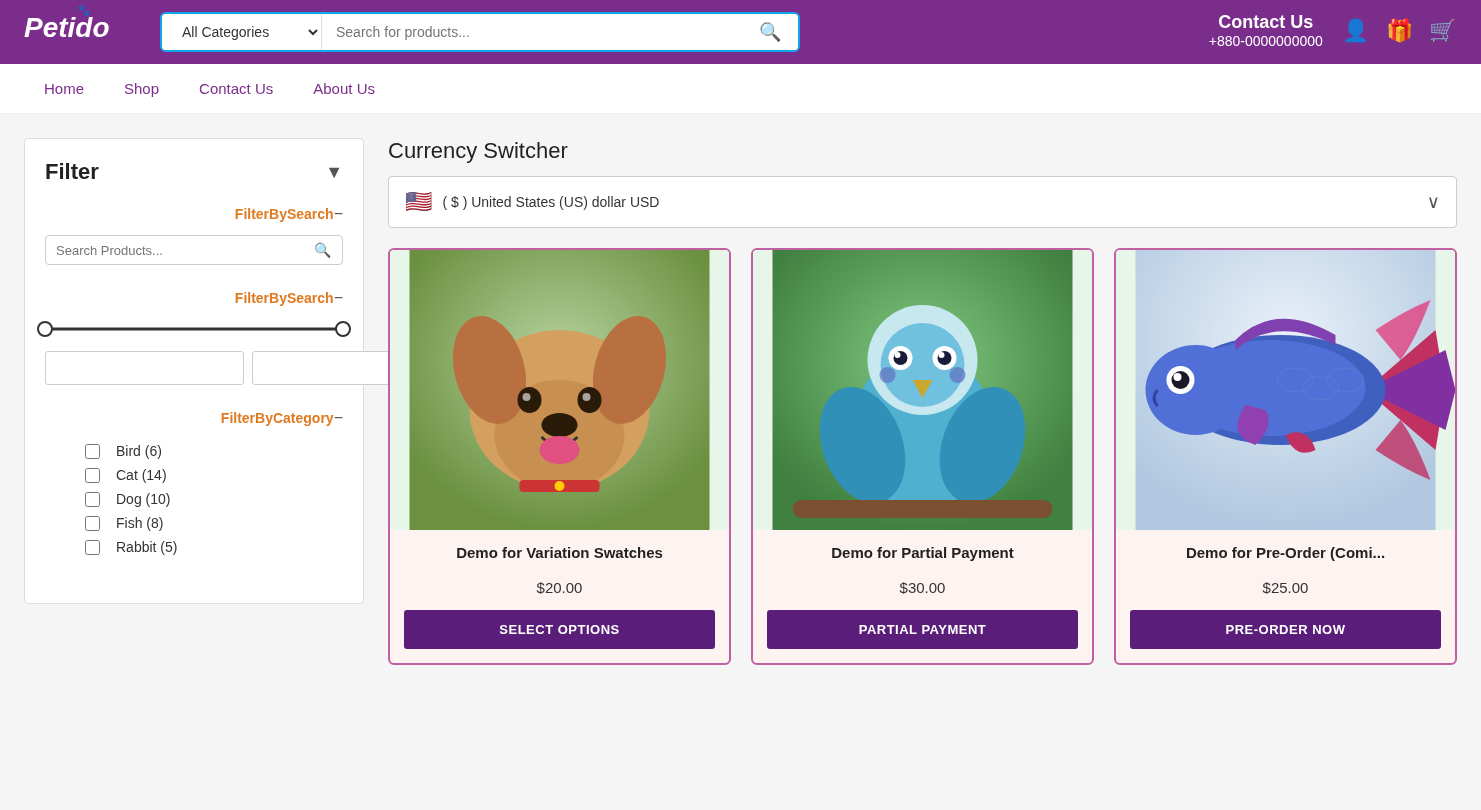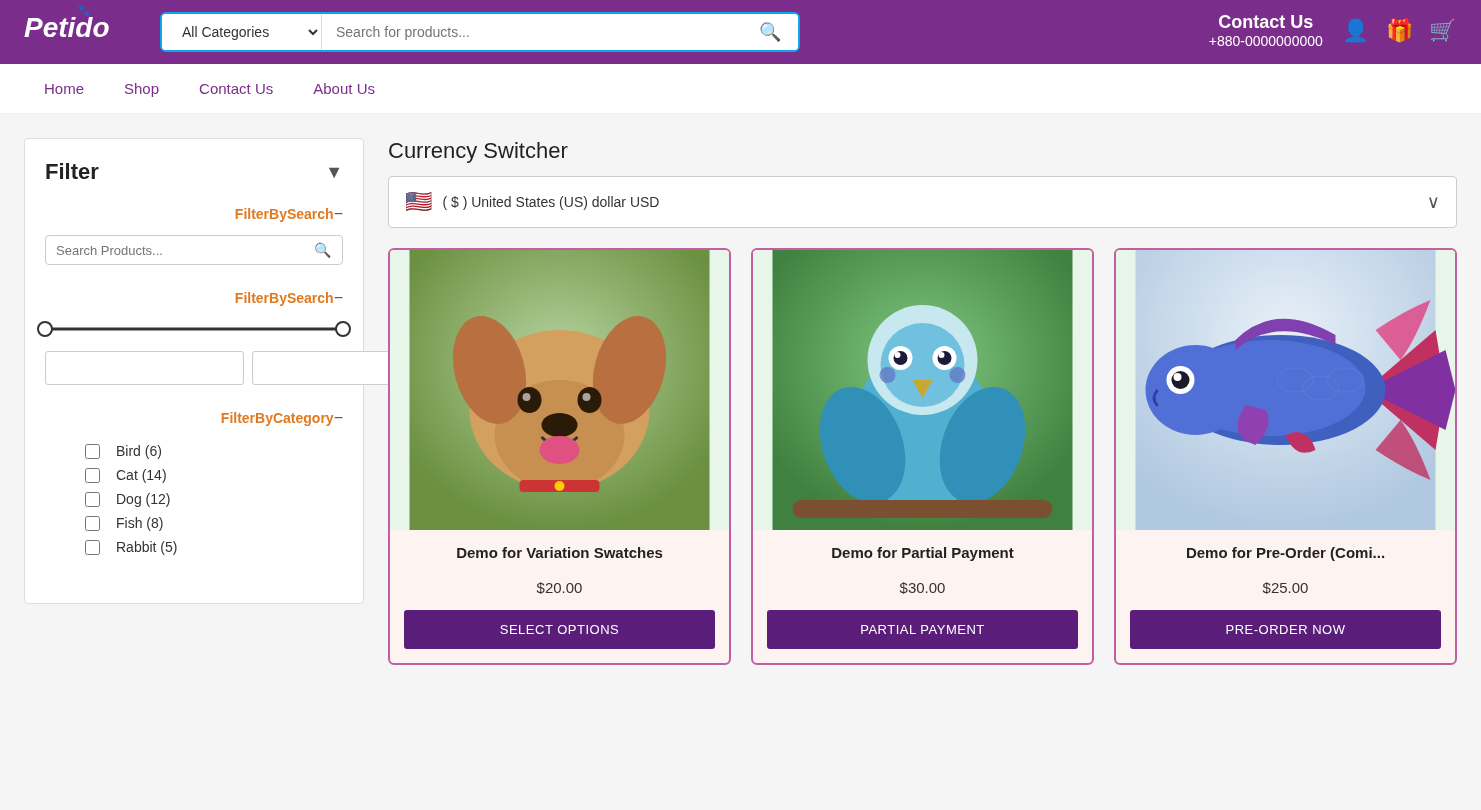--- a/index.html
+++ b/index.html
@@ -273,21 +273,21 @@
       font-size: 15px;
       color: #333;
       margin-bottom: 14px;
     }
     .product-btn {
       background: #5a1e7a;
       color: white;
       border: none;
       padding: 12px 24px;
       font-size: 13px;
-      font-weight: normal;
+      font-weight: bold;
       letter-spacing: 0.5px;
       cursor: pointer;
       border-radius: 3px;
       width: 100%;
     }
   </style>
 </head>
 <body>
 
 <header class="header">
@@ -369,21 +369,21 @@
         <li class="category-item">
           <input type="checkbox" style="">
           <span>Bird (6)</span>
         </li>
         <li class="category-item">
           <input type="checkbox" style="">
           <span>Cat (14)</span>
         </li>
         <li class="category-item">
           <input type="checkbox" style="">
-          <span>Dog (12)</span>
+          <span>Dog (10)</span>
         </li>
         <li class="category-item">
           <input type="checkbox" style="">
           <span>Fish (8)</span>
         </li>
         <li class="category-item">
           <input type="checkbox" style="">
           <span>Rabbit (5)</span>
         </li>
       </ul>

